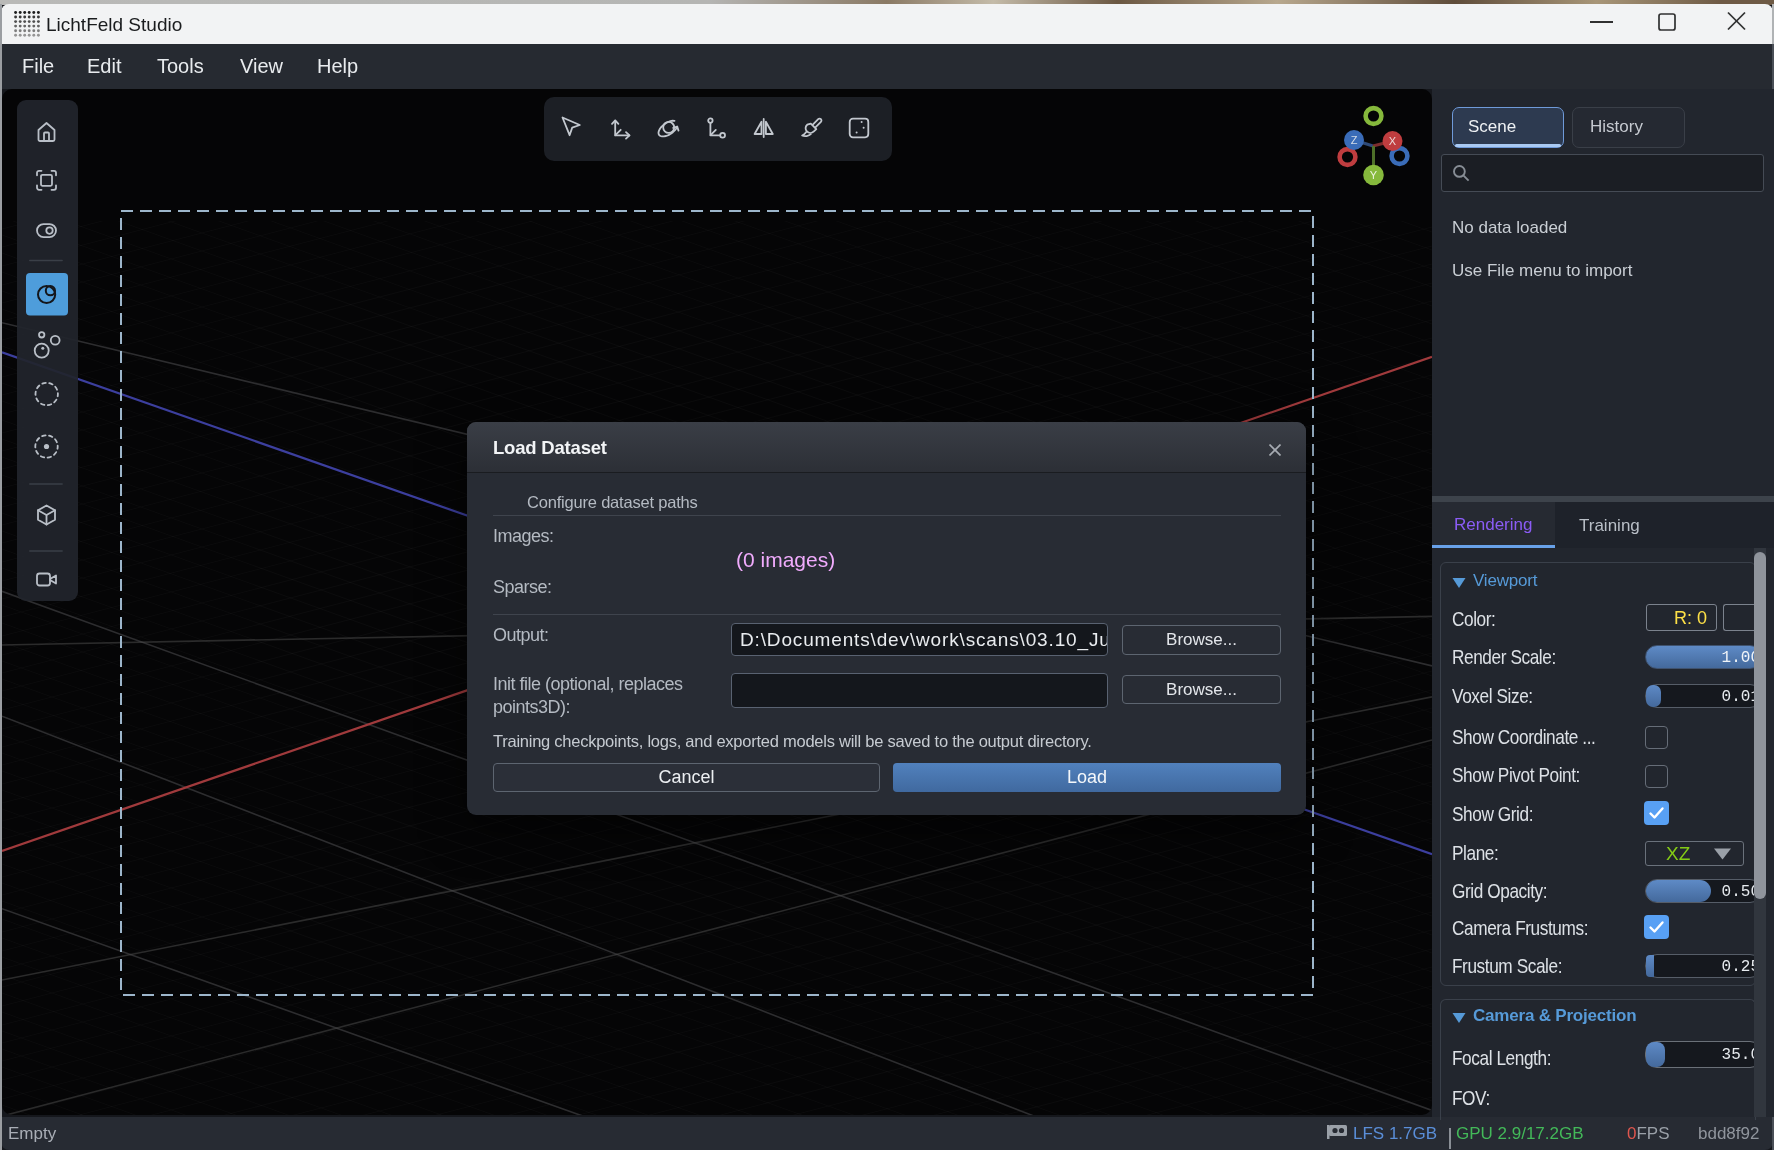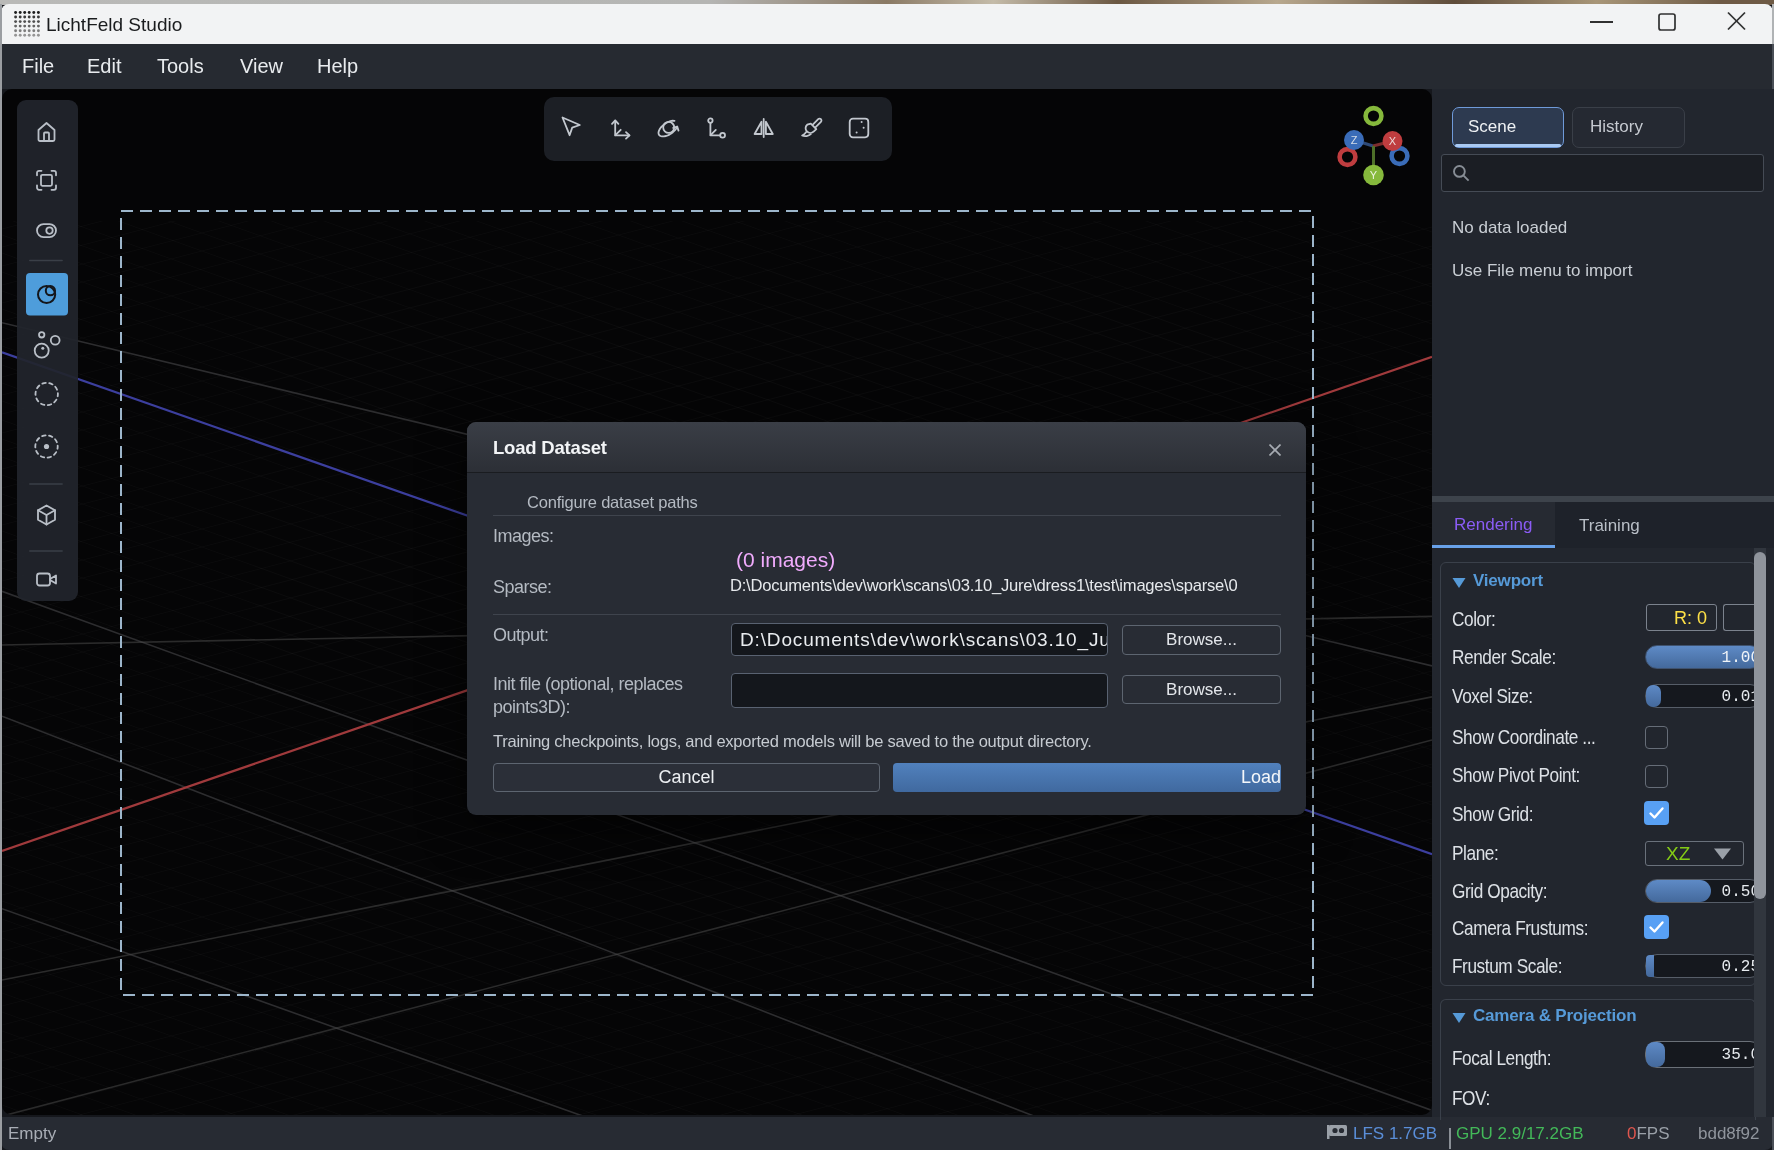--- a/index.html
+++ b/index.html
@@ -429,21 +429,21 @@
   <div class="abs" style="left:1432px;top:502px;width:342px;height:46px;background:#1e222a;"></div>
   <div class="abs" style="left:1432px;top:502px;width:123px;height:46px;background:#262a32;"></div>
   <div class="abs" style="left:1432px;top:545px;width:123px;height:3px;background:#68a1e9;"></div>
   <div class="abs" style="left:1454px;top:515px;font-size:17px;color:#8b5cf6;">Rendering</div>
   <div class="abs" style="left:1579px;top:516px;font-size:17px;color:#b9bfc7;">Training</div>
 
   <div class="abs" style="left:1440px;top:562px;width:316px;height:424px;border:1px solid #3a404a;border-radius:6px;box-sizing:border-box;"></div>
   <svg class="abs" style="left:1452px;top:577px;" width="14" height="12">
       <path d="M0.5 1 H13.5 L7 11 Z" fill="#569ad8"></path>
     </svg>
-  <div class="abs" style="left:1473px;top:571px;font-size:17px;letter-spacing:-0.2px;font-weight:bold;color:#569ad8;">Viewport</div>
+  <div class="abs" style="left:1473px;top:571px;font-size:17px;letter-spacing:-0.2px;font-weight:normal;color:#569ad8;">Viewport</div>
   <div class="lbl" style="left:1452px;top:607px;">Color:</div>
   <div class="abs" style="left:1646px;top:604px;width:71px;height:27px;border:1.5px solid #7b828d;border-radius:3px;box-sizing:border-box;"></div>
   <div class="abs" style="left:1646px;top:608px;width:61px;text-align:right;font-size:18px;color:#fde047;">R: 0</div>
   <div class="abs" style="left:1723px;top:604px;width:43px;height:27px;border:1.5px solid #7b828d;border-radius:3px 0 0 3px;border-right:none;box-sizing:border-box;"></div>
   <div class="lbl" style="left:1452px;top:645px;">Render Scale:</div>
   <div class="slider" style="top:645px;background:linear-gradient(#5e8ac6,#44699c);border-color:#3f526e;">
       <span class="sval" style="color:#f0f4f8;">1.00</span>
     </div>
   <div class="lbl" style="left:1452px;top:684px;">Voxel Size:</div>
   <div class="slider" style="top:684px;">
@@ -501,28 +501,27 @@
     <div class="abs" style="left:26px;top:437px;font-size:18.5px;letter-spacing:-0.2px;font-weight:bold;color:#f2f4f6;position:absolute;top:15px;">Load Dataset</div>
     <svg class="abs" style="left:1269px;top:444px;position:absolute;left:802px;top:22px;" width="12" height="12" stroke="#a6abb2" stroke-width="1.7">
         <line x1="0.5" y1="0.5" x2="11.5" y2="11.5"></line>
         <line x1="11.5" y1="0.5" x2="0.5" y2="11.5"></line>
       </svg>
     <div class="abs" style="left:26px;top:71px;font-size:16.5px;letter-spacing:-0.2px;color:#b4bac2;margin-left:34px;">Configure dataset paths</div>
     <div class="abs" style="left:26px;top:93px;width:788px;height:1px;background:#3f444d;"></div>
     <div class="abs" style="left:26px;top:104px;font-size:18px;letter-spacing:-0.5px;color:#b4bac2;">Images:</div>
     <div class="abs" style="left:269px;top:126px;font-size:21px;color:#f0abfc;">(0 images)</div>
     <div class="abs" style="left:26px;top:155px;font-size:18px;letter-spacing:-0.5px;color:#b4bac2;">Sparse:</div>
-    <div class="abs" style="left:263px;top:154px;font-size:16.6px;letter-spacing:-0.25px;color:#e6e9ec;">D:\Documents\dev\work\scans\03.10_Jure\dress1\test\images\sparse\0</div>
     <div class="abs" style="left:26px;top:192px;width:788px;height:1px;background:#3f444d;"></div>
     <div class="abs" style="left:26px;top:203px;font-size:18px;letter-spacing:-0.5px;color:#b4bac2;">Output:</div>
     <div class="abs" style="left:264px;top:201px;width:377px;height:33px;background:#14171c;border:1.5px solid #596271;border-radius:4px;box-sizing:border-box;overflow:hidden;">
         <span style="position:absolute;left:8px;top:5px;font-size:19px;letter-spacing:0.85px;color:#e9ecef;white-space:nowrap;">D:\Documents\dev\work\scans\03.10_Jur</span>
       </div>
     <div class="abs" style="left:655px;top:203px;width:159px;height:30px;border:1.5px solid #5d6570;border-radius:4px;box-sizing:border-box;text-align:center;font-size:17px;color:#e3e6ea;line-height:28px;">Browse...</div>
     <div class="abs" style="left:26px;top:252px;font-size:18px;letter-spacing:-0.5px;color:#b4bac2;">Init file (optional, replaces</div>
     <div class="abs" style="left:26px;top:275px;font-size:18px;letter-spacing:-0.5px;color:#b4bac2;">points3D):</div>
     <div class="abs" style="left:264px;top:251px;width:377px;height:35px;background:#14171c;border:1.5px solid #596271;border-radius:4px;box-sizing:border-box;"></div>
     <div class="abs" style="left:655px;top:253px;width:159px;height:29px;border:1.5px solid #5d6570;border-radius:4px;box-sizing:border-box;text-align:center;font-size:17px;color:#e3e6ea;line-height:27px;">Browse...</div>
     <div class="abs" style="left:26px;top:310px;font-size:16.5px;letter-spacing:-0.25px;color:#c6cbd1;">Training checkpoints, logs, and exported models will be saved to the output directory.</div>
     <div class="abs" style="left:26px;top:341px;width:387px;height:29px;background:#2b2f38;border:1.5px solid #5d6570;border-radius:4px;box-sizing:border-box;text-align:center;font-size:18px;color:#eceff2;line-height:27px;">Cancel</div>
-    <div class="abs" style="left:426px;top:341px;width:388px;height:29px;background:linear-gradient(#5181bd,#40699f);border-radius:4px;text-align:right;font-size:18px;color:#f4f7fa;line-height:29px;">Load</div>
+    <div class="abs" style="left:426px;top:341px;width:388px;height:29px;background:linear-gradient(#5181bd,#40699f);border-radius:4px;text-align:center;font-size:18px;color:#f4f7fa;line-height:29px;">Load</div>
   </div>
 </div>
 
 </body></html>

